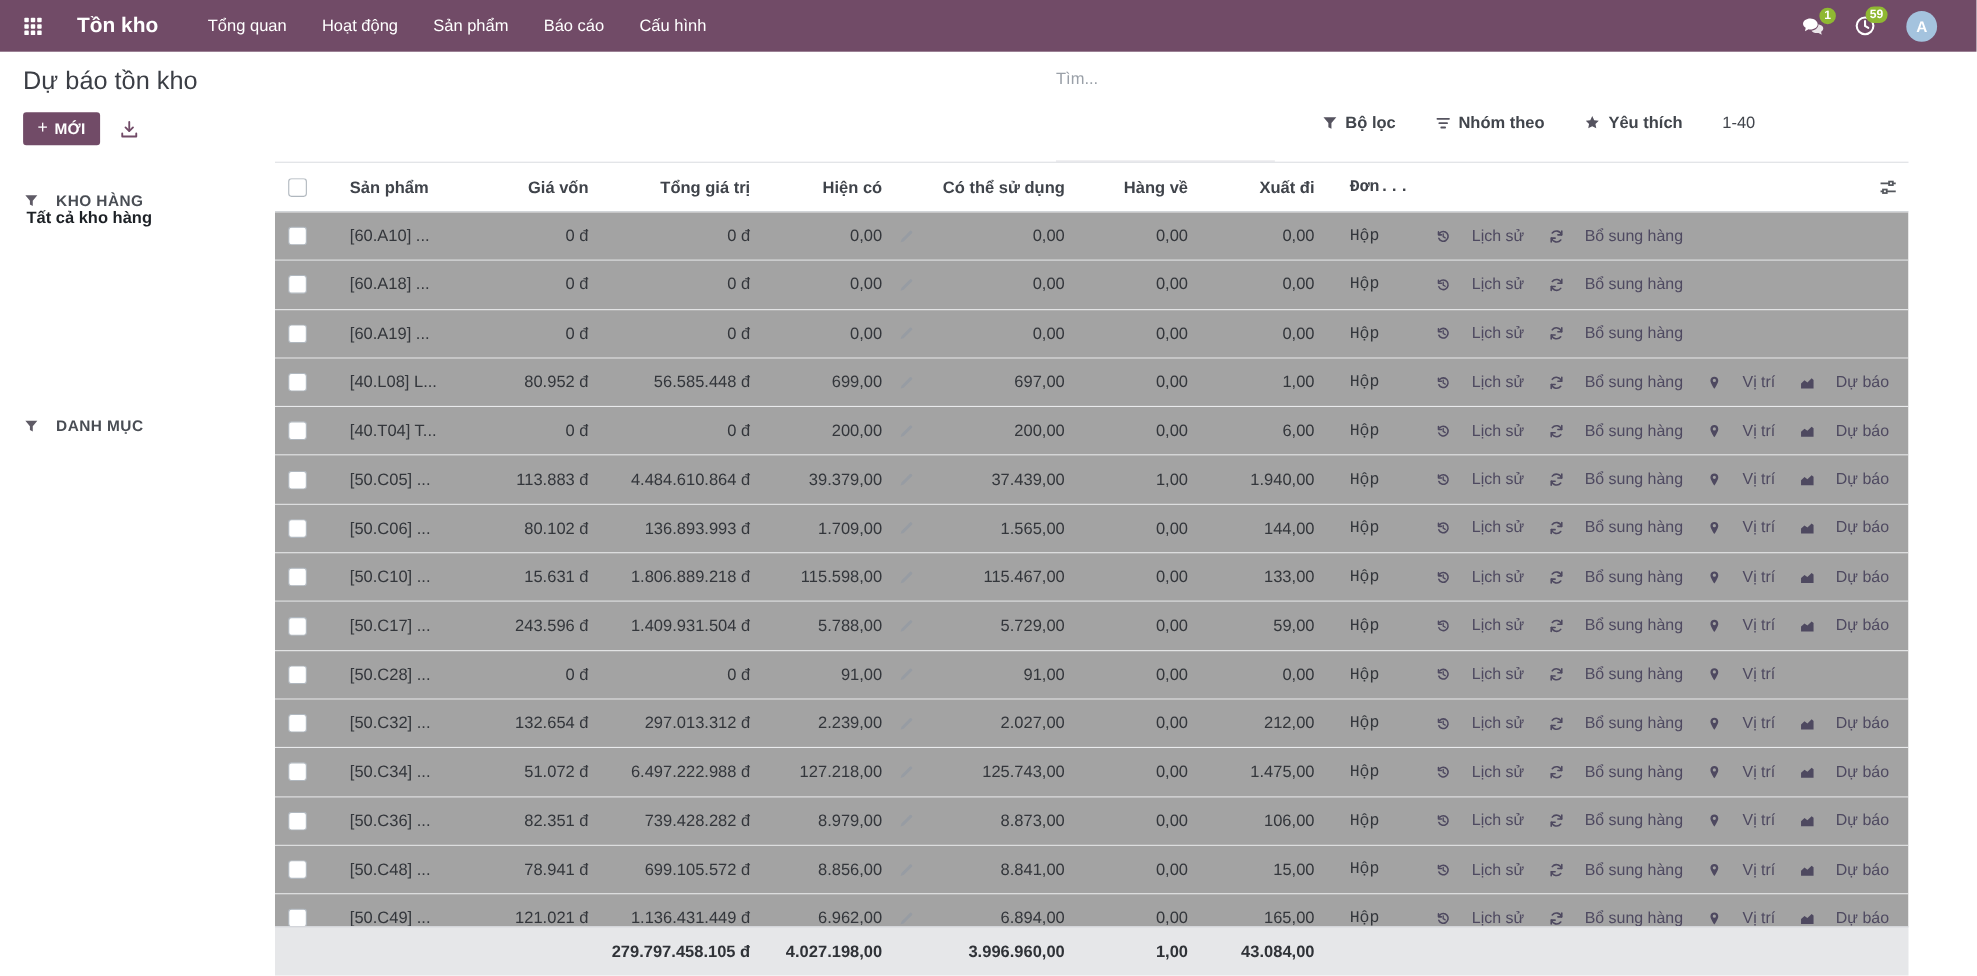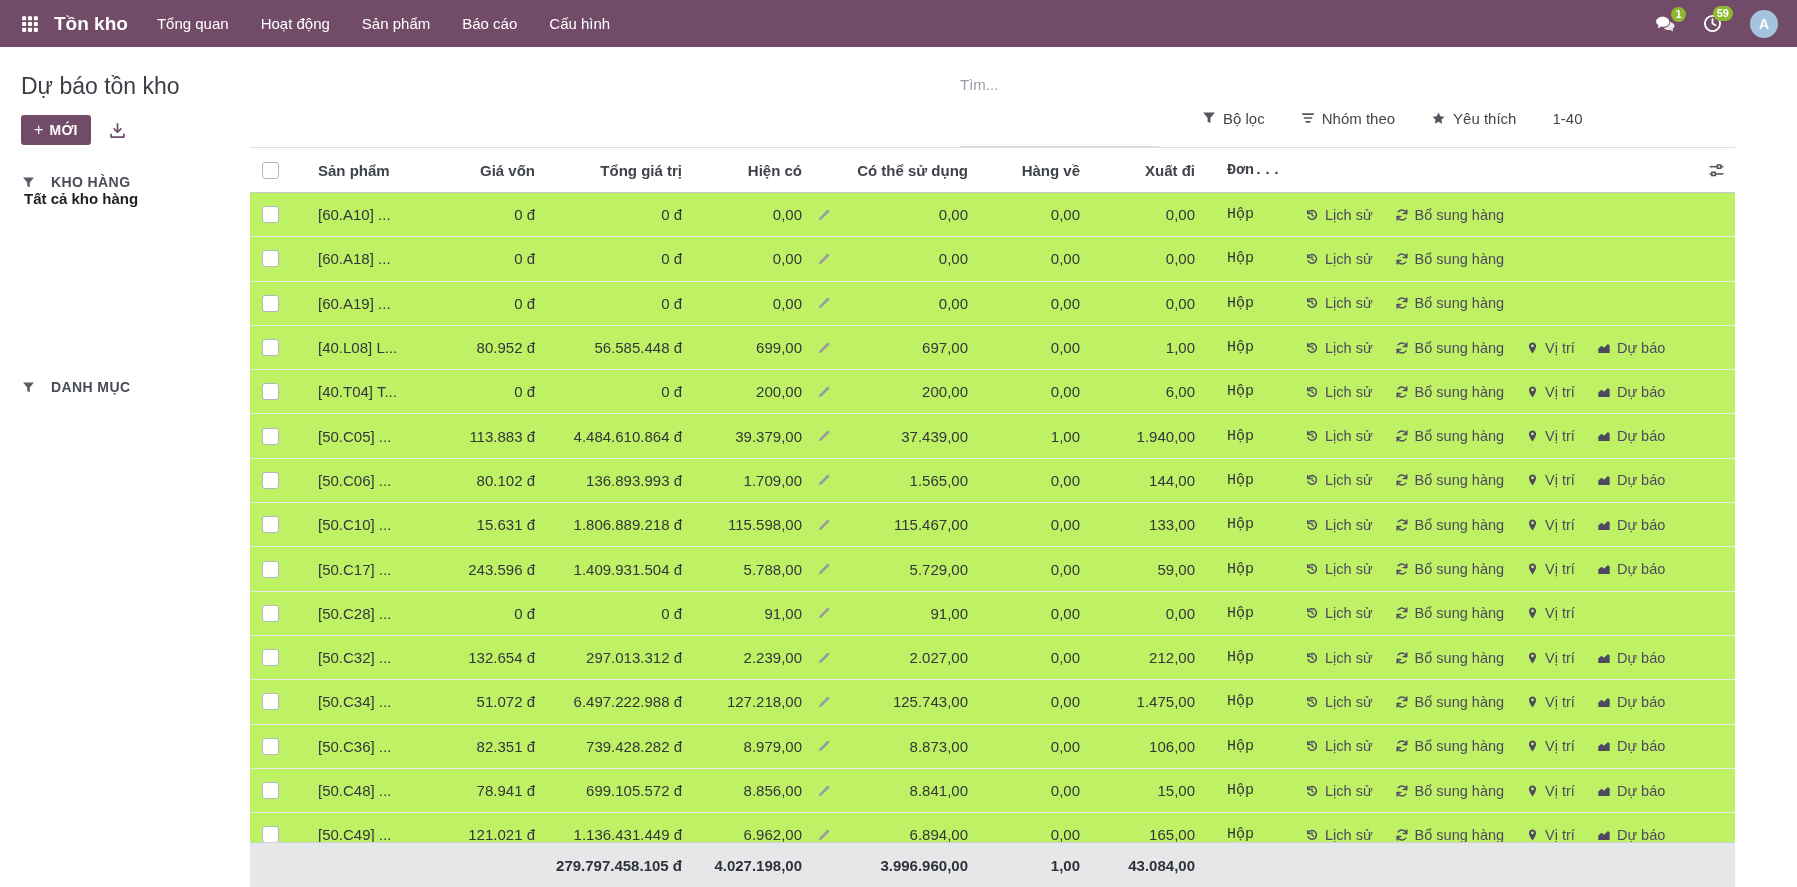--- a/index.html
+++ b/index.html
@@ -2,56 +2,56 @@
 <html><head>
 <meta charset="utf-8">
 <style>
   * { margin:0; padding:0; box-sizing:border-box; }
   html,body { width:1797px; height:887px; overflow:hidden; background:#fff;
     font-family:"Liberation Sans", sans-serif; color:#374151; }
   .app { width:1797px; height:887px; display:flex; flex-direction:column; }
 
   
   .navbar { height:47px; background:#714B67; display:flex; align-items:center;
-    padding:0 19px 0 14px; color:#fff; flex:0 0 auto; }
+    padding:0 36px 0 14px; color:#fff; flex:0 0 auto;gap:16px; }
   .apps-btn { width:32px; height:32px; display:flex; align-items:center; justify-content:center;
     background:none; border:none; cursor:pointer; }
   .brand { font-size:19px; font-weight:700; margin:0 16px 0 8px; color:#fff; white-space:nowrap; }
   .nav-menu { display:flex; align-items:center; gap:6px; }
   .nav-item { font-size:15px; color:#fff; padding:7px 13px; background:none; border:none;
     font-family:inherit; cursor:pointer; white-space:nowrap; }
   .nav-right { margin-left:auto; display:flex; align-items:center; gap:28px; }
   .nav-icon-btn { position:relative; background:none; border:none; cursor:pointer;
     display:flex; align-items:center; }
   .nav-badge { position:absolute; top:-8px; right:-11px; background:#8fb832; color:#fff;
     font-size:11px; font-weight:700; line-height:1; border-radius:8px; padding:2px 4px;
     min-width:15px; text-align:center; }
   .avatar { width:28px; height:28px; border-radius:50%; background:#a4c3de; color:#fff;
     font-weight:700; font-size:14px; display:flex; align-items:center; justify-content:center;
     border:none; cursor:pointer; }
 
   
-  .control-panel { height:100px; display:flex; padding:26px 0 0 21px; flex:0 0 auto; }
+  .control-panel { height:100px; display:flex; padding:13px 0 0 21px; flex:0 0 auto; }
   .cp-left { flex:1 1 auto; }
   .cp-title { font-size:23px; font-weight:400; color:#3b3e45; }
   .cp-buttons { margin-top:15px; display:flex; align-items:center; gap:18px; }
   .btn-new { background:#714B67; color:#fff; border:none; border-radius:3px;
     font-family:inherit; font-size:14px; font-weight:700; padding:7px 13px;
     display:flex; align-items:center; gap:6px; cursor:pointer; letter-spacing:.2px; }
   .btn-new .plus { font-size:16px; font-weight:400; line-height:1; }
   .icon-btn { background:none; border:none; cursor:pointer; display:flex; align-items:center;
     color:#714B67; }
   .cp-right { width:837px; flex:0 0 auto; display:flex; flex-direction:row; padding-top:3px; }
   .search-row { margin-right:43px; border-bottom:1px solid #d9dade; padding-bottom:11px; }
   .search-input { border:none; outline:none; width:100%; font-size:15px; color:#374151;
     font-family:inherit; background:transparent; }
   .search-input::placeholder { color:#9aa0a8; }
   .filters-row { display:flex; align-items:center; gap:36px; margin-top:13px; padding-right:8px; }
   .cp-filter-btn { background:none; border:none; cursor:pointer; font-family:inherit;
-    font-size:15px; color:#41454c; display:flex; align-items:center; gap:7px; }
+    font-size:15px; color:#41454c; display:flex; align-items:center; gap:7px;font-weight:bold; }
   .cp-filter-btn .icon { color:#55535f; display:flex; }
   .pager { margin-left:auto; font-size:15px; color:#41454c; background:none; border:none;
     font-family:inherit; cursor:pointer; }
 
   
   .content { flex:1 1 auto; display:flex; min-height:0; }
 
   .sidebar { width:250px; flex:0 0 auto; padding:27px 10px 0 22px; }
   .sb-header { display:flex; align-items:center; gap:16px; font-size:14px; font-weight:700;
     color:#494d54; letter-spacing:.4px; cursor:pointer; }
@@ -77,26 +77,26 @@
   .col-actions  { flex:1 1 auto; display:flex; align-items:center; gap:22px; min-width:0; }
 
   .thead { height:46px; display:flex; align-items:center; border-top:1px solid #dcdfe3;
     border-bottom:1px solid #c7cbcf; font-weight:700; font-size:15px; color:#3f434a;
     flex:0 0 auto; background:#fff; }
   .thead .col-actions { justify-content:flex-end; padding-right:10px; }
   .thead .th { cursor:pointer; }
 
   .tbody { flex:1 1 auto; overflow:hidden; min-height:0; }
   .trow { height:44.3px; display:flex; align-items:center; border-bottom:1px solid #e9eaec;
-    font-size:15px; color:#33363b; background:#bef264; cursor:pointer; }
+    font-size:15px; color:#33363b; background:#a3a3a3; cursor:pointer; }
   .checkbox { width:17px; height:17px; border:1px solid #b0b7be; border-radius:3px;
     background:#fff; display:inline-block; cursor:pointer; }
   .pencil { color:#979ca3; display:flex; cursor:pointer; }
   .row-btn { background:none; border:none; cursor:pointer; font-family:inherit;
-    font-size:14.5px; color:#4e4960; display:flex; align-items:center; gap:6px;
+    font-size:14.5px; color:#4e4960; display:flex; align-items:center; gap:19px;
     white-space:nowrap; padding:0; }
   .row-btn .icon { display:flex; }
 
   .tfoot { height:45px; flex:0 0 auto; display:flex; align-items:center; background:#e6e7e9;
     border-top:1px solid #cfd2d6; font-weight:700; font-size:15px; color:#2f3237; }
 
   svg { display:block; }
 </style>
 </head>
 <body>

